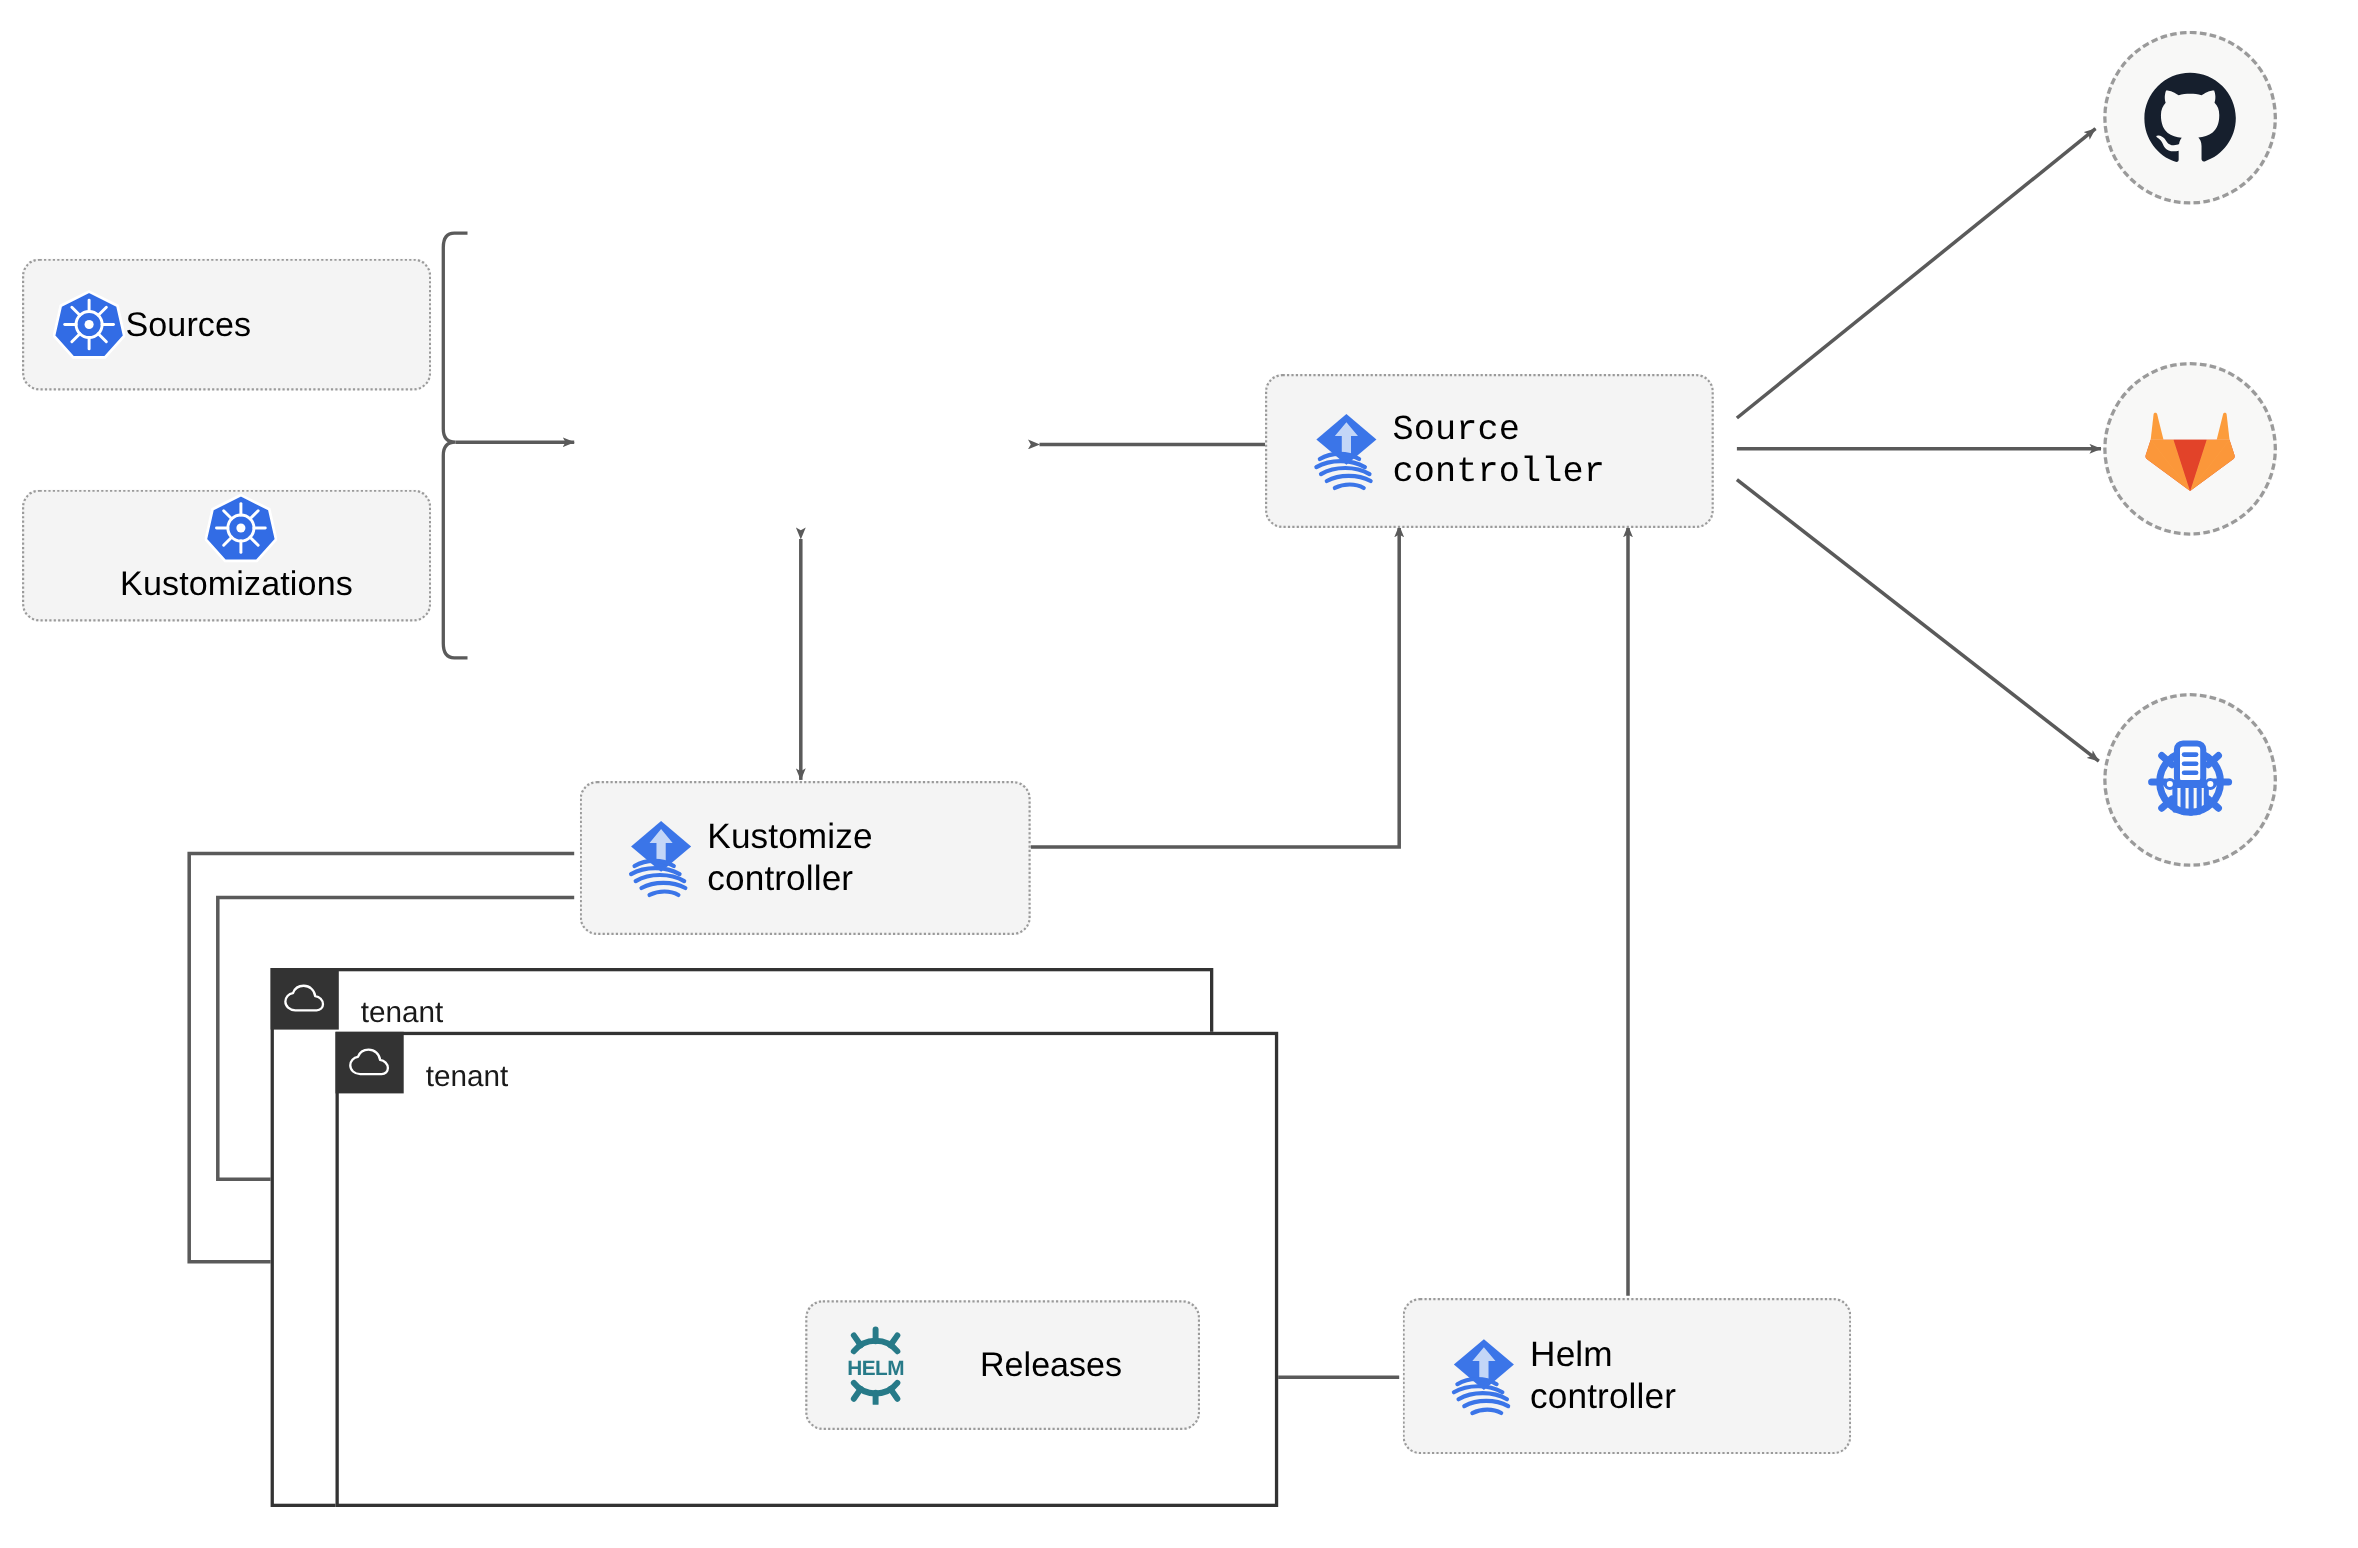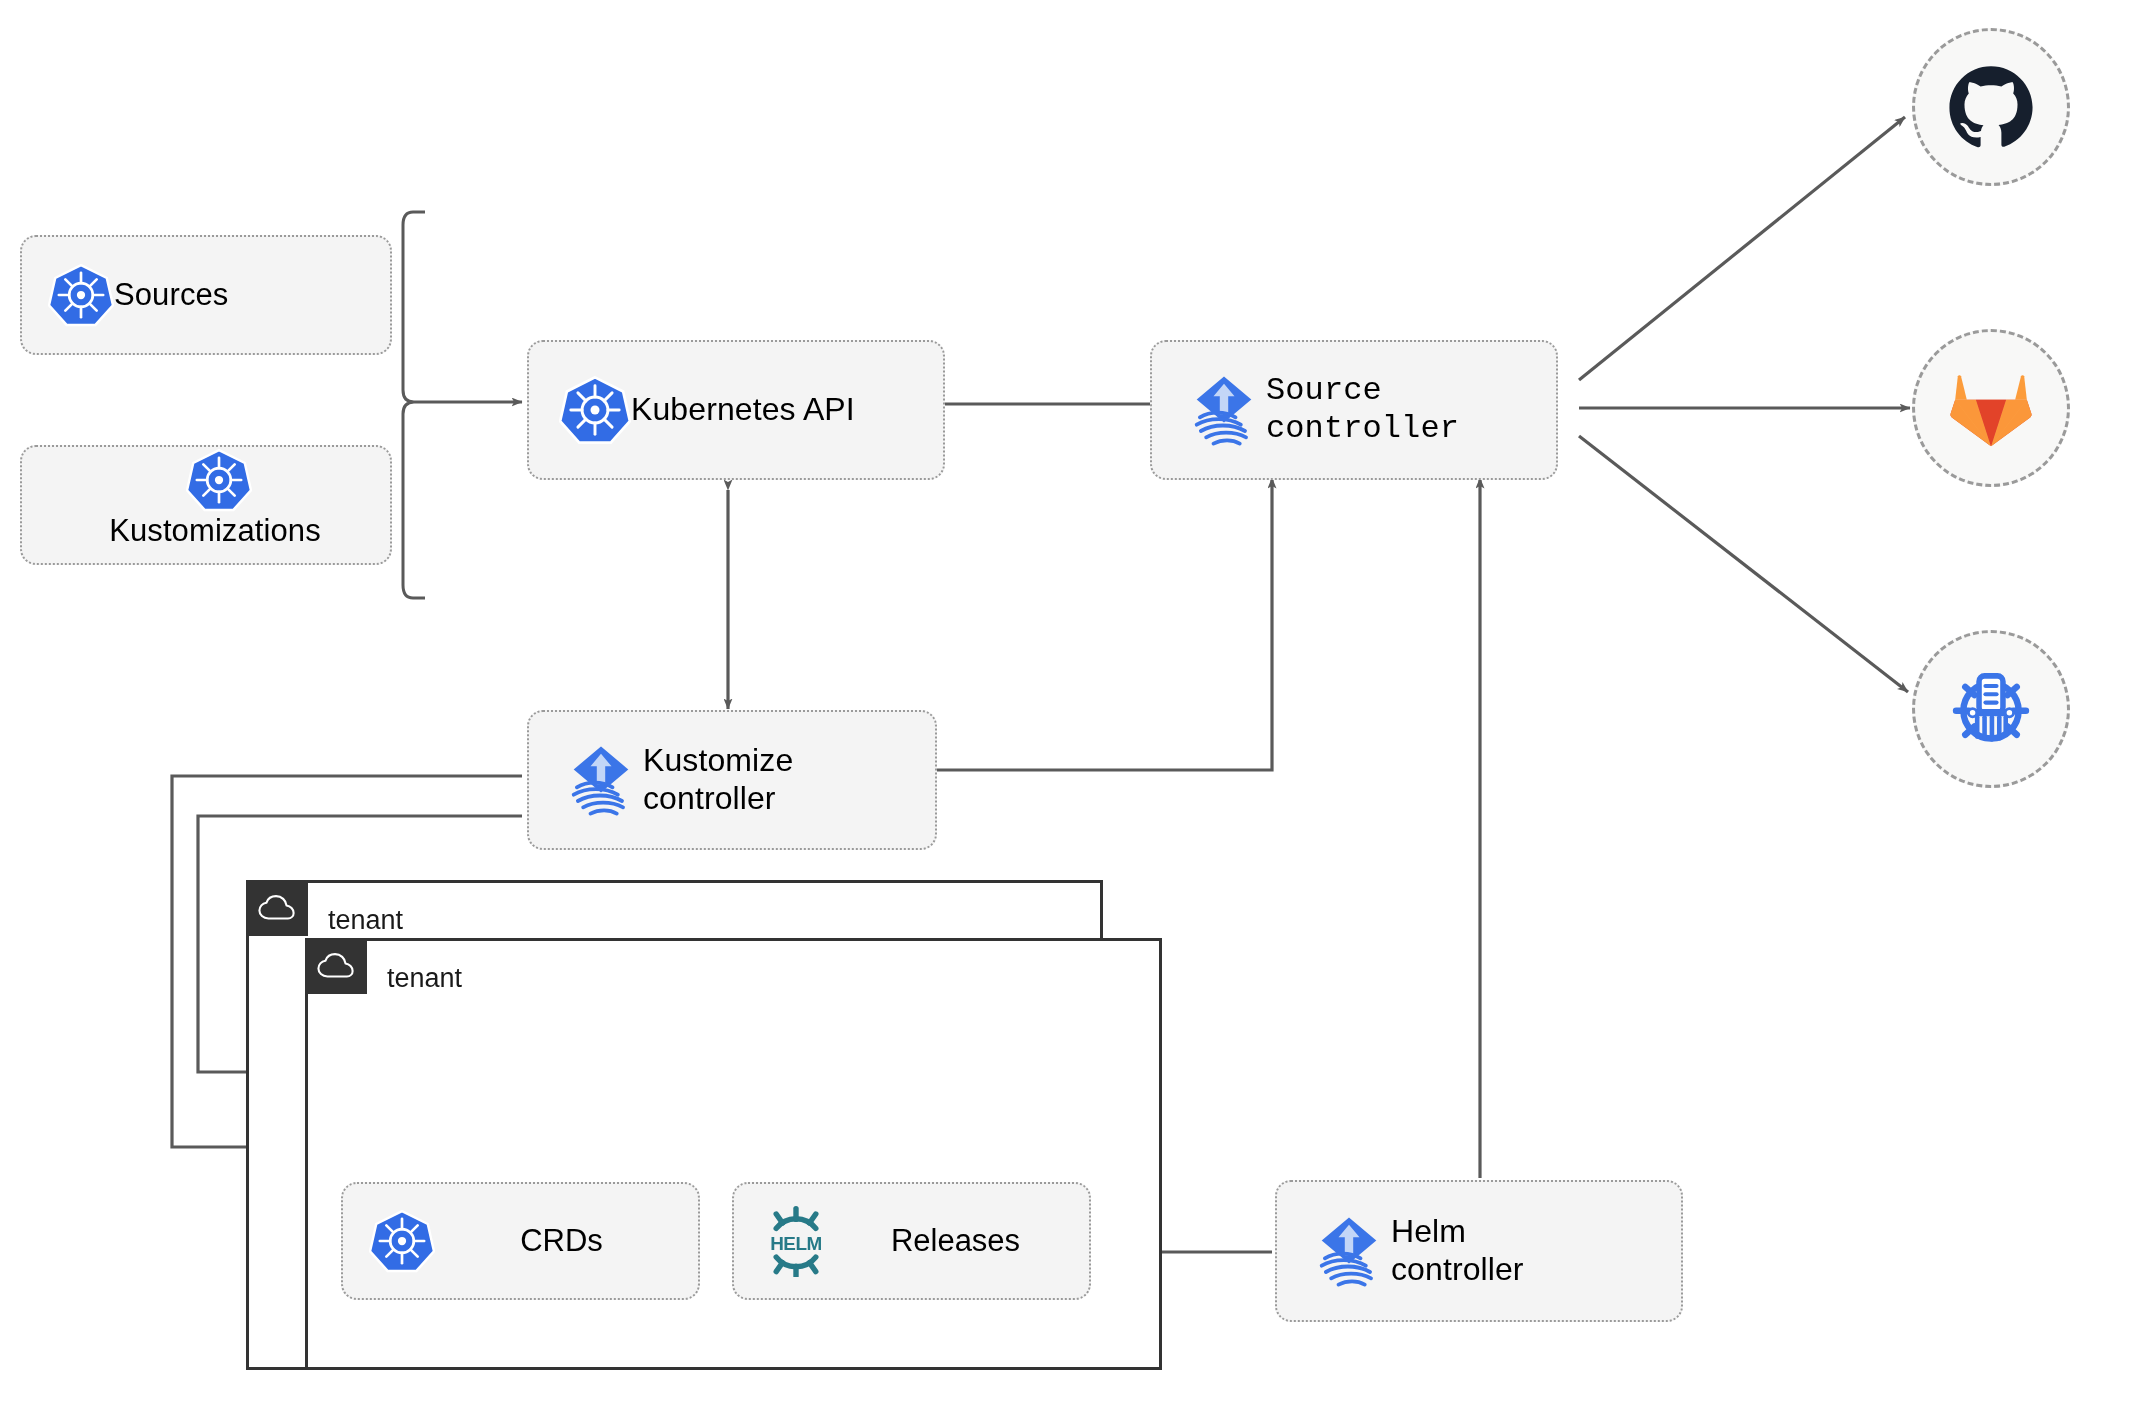--- a/index.html
+++ b/index.html
@@ -218,40 +218,20 @@
           <line x1="40.1" y1="40.1" x2="47.2" y2="47.2"></line>
           <line x1="47.2" y1="16.8" x2="40.1" y2="23.9"></line>
           <line x1="23.9" y1="40.1" x2="16.8" y2="47.2"></line>
         </g>
         <circle cx="32" cy="32" r="4" fill="#ffffff"></circle>
       </svg>
     </span>
     <span class="lbl">Kustomizations</span>
   </div>
 
-  <div class="node ctrl" style="left:527px; top:340px; width:418px; height:140px;">
-    <span class="ico">
-      <svg width="72" height="72" viewBox="0 0 64 64">
-        <polygon points="32,3 57,15.5 63,42 46,61 18,61 1,42 7,15.5" fill="#326ce5" stroke="#ffffff" stroke-width="2.4"></polygon>
-        <g fill="none" stroke="#ffffff" stroke-width="2.6" stroke-linecap="round">
-          <circle cx="32" cy="32" r="11.5"></circle>
-          <line x1="32" y1="10.5" x2="32" y2="20.5"></line>
-          <line x1="32" y1="43.5" x2="32" y2="53.5"></line>
-          <line x1="10.5" y1="32" x2="20.5" y2="32"></line>
-          <line x1="43.5" y1="32" x2="53.5" y2="32"></line>
-          <line x1="16.8" y1="16.8" x2="23.9" y2="23.9"></line>
-          <line x1="40.1" y1="40.1" x2="47.2" y2="47.2"></line>
-          <line x1="47.2" y1="16.8" x2="40.1" y2="23.9"></line>
-          <line x1="23.9" y1="40.1" x2="16.8" y2="47.2"></line>
-        </g>
-        <circle cx="32" cy="32" r="4" fill="#ffffff"></circle>
-      </svg>
-    </span>
-    <span class="lbl">Kubernetes API</span>
-  </div>
 
   <div class="node ctrl" style="left:1150px; top:340px; width:408px; height:140px;font-family:Liberation Mono, monospace;">
     <span class="ico">
       <svg width="84" height="84" viewBox="0 0 80 80">
         <polygon points="40,8 66,30 40,52 14,30" fill="#3b75e8"></polygon>
         <path d="M40,15 L50,27 L44,27 L44,44 L36,44 L36,27 L30,27 Z" fill="#c3d6f7"></path>
         <g fill="none" stroke="#3b75e8" stroke-width="3.6" stroke-linecap="round">
           <path d="M17,47 C27,41 41,41 51,47"></path>
           <path d="M14,54 C26,47 44,47 56,54"></path>
           <path d="M18,60 C30,53 48,53 60,60"></path>
@@ -385,40 +365,20 @@
                    C10.3,4.3 14.3,1.5 19,1.5 C24.8,1.5 29.5,5.9 30,11.4
                    C34.2,11.9 37.5,15.2 37.5,19.2 C37.5,22.4 35,25 31.5,25 Z" fill="none" stroke="#ffffff" stroke-width="2.2" stroke-linejoin="round"></path>
         </svg>
       </span>
       <span class="tenant-name">tenant</span>
     </div>
   </div>
 
 
 
-  <div class="tcard" style="left:341px; top:1182px; width:359px; height:118px;">
-    <span class="ico">
-      <svg width="66" height="66" viewBox="0 0 64 64">
-        <polygon points="32,3 57,15.5 63,42 46,61 18,61 1,42 7,15.5" fill="#326ce5" stroke="#ffffff" stroke-width="2.4"></polygon>
-        <g fill="none" stroke="#ffffff" stroke-width="2.6" stroke-linecap="round">
-          <circle cx="32" cy="32" r="11.5"></circle>
-          <line x1="32" y1="10.5" x2="32" y2="20.5"></line>
-          <line x1="32" y1="43.5" x2="32" y2="53.5"></line>
-          <line x1="10.5" y1="32" x2="20.5" y2="32"></line>
-          <line x1="43.5" y1="32" x2="53.5" y2="32"></line>
-          <line x1="16.8" y1="16.8" x2="23.9" y2="23.9"></line>
-          <line x1="40.1" y1="40.1" x2="47.2" y2="47.2"></line>
-          <line x1="47.2" y1="16.8" x2="40.1" y2="23.9"></line>
-          <line x1="23.9" y1="40.1" x2="16.8" y2="47.2"></line>
-        </g>
-        <circle cx="32" cy="32" r="4" fill="#ffffff"></circle>
-      </svg>
-    </span>
-    <span class="lbl">CRDs</span>
-  </div>
 
   <div class="tcard" style="left:732px; top:1182px; width:359px; height:118px;">
     <span class="ico">
       <svg width="72" height="72" viewBox="0 0 80 80">
         <g stroke="#277a88" stroke-width="6" fill="none" stroke-linecap="round">
           <path d="M18,26 A28,28 0 0 1 62,26"></path>
           <path d="M18,58 A28,28 0 0 0 62,58"></path>
           <line x1="40" y1="4" x2="40" y2="16"></line>
           <line x1="40" y1="68" x2="40" y2="79"></line>
           <line x1="18" y1="10" x2="25" y2="20"></line>

